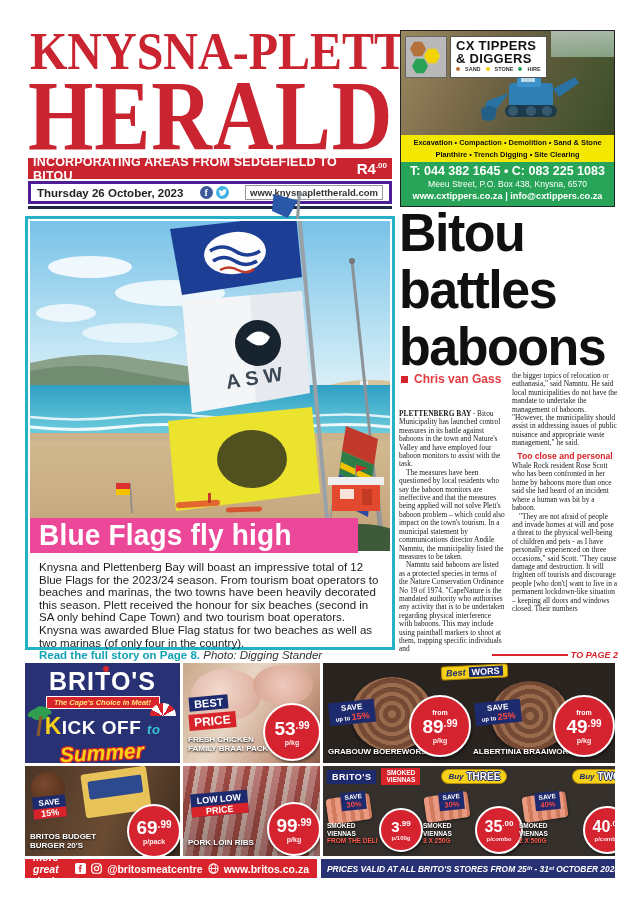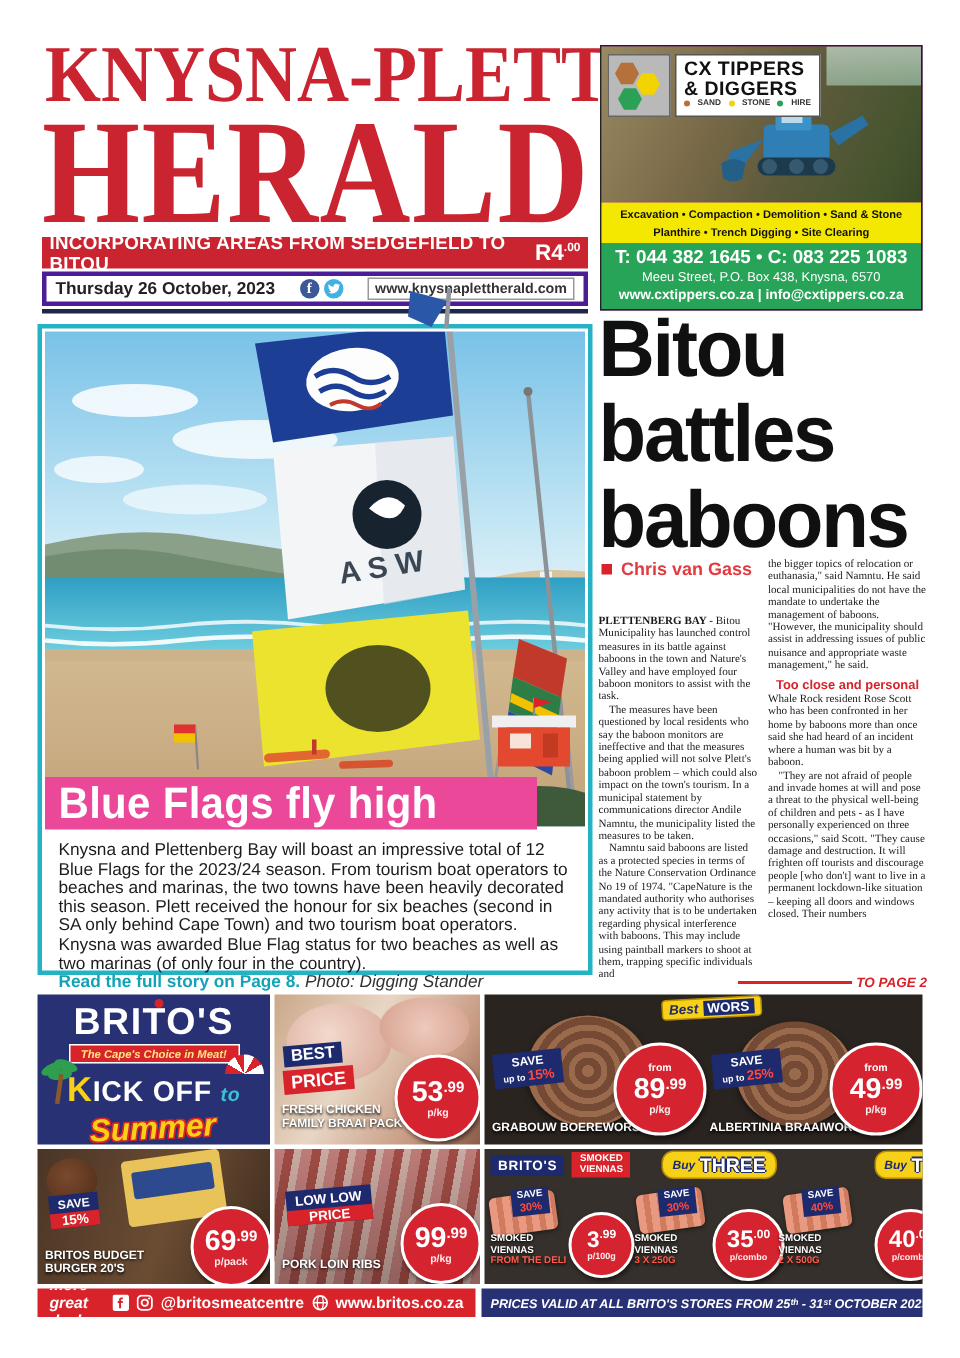--- a/index.html
+++ b/index.html
@@ -115,21 +115,21 @@
   .wb2{background:#1e2a6e;color:#fff;font-weight:bold;font-size:9px;padding:0 3px;}
   .savebox{position:absolute;background:#1e2a6e;color:#fff;text-align:center;padding:2px 6px;transform:rotate(-6deg);}
   .savebox .s1{font-weight:bold;font-size:8px;display:block;}
   .savebox .s2{font-weight:bold;font-size:9px;color:#ff4b3e;display:block;}
   .savebox .s2 .upto{font-size:6px;color:#fff;font-weight:bold;}
   .vheader{position:absolute;left:0;top:0;width:100%;height:21px;display:flex;align-items:center;gap:5px;padding-left:4px;box-sizing:border-box;}
   .vh-brand{background:#1e2a6e;color:#fff;font-weight:bold;font-size:9px;padding:2px 5px;letter-spacing:.5px;}
   .vh-label{background:#d8232a;color:#fff;font-weight:bold;font-size:6.5px;line-height:6.5px;padding:2px 5px;width:34px;text-align:center;}
   .buybadge{background:#f7d117;border:1px solid #b78b00;border-radius:8px;padding:1px 6px;display:flex;gap:3px;align-items:center;}
   .buy-a{color:#1e2a6e;font-style:italic;font-weight:bold;font-size:8px;}
-  .buy-b{color:#fff;font-weight:bold;font-size:13px;text-shadow:1px 0 0 #1e2a6e,-1px 0 0 #1e2a6e,0 1px 0 #1e2a6e,0 -1px 0 #1e2a6e;}
+  .buy-b{color:#fff;font-weight:bold;font-size:10px;text-shadow:1px 0 0 #1e2a6e,-1px 0 0 #1e2a6e,0 1px 0 #1e2a6e,0 -1px 0 #1e2a6e;}
   .spiral{position:absolute;border-radius:50%;
           background:repeating-radial-gradient(circle at 50% 50%,#9a6a4d 0 4px,#744a34 4px 9px);
           box-shadow:0 2px 4px rgba(0,0,0,.5);}
   .vsausage{position:absolute;width:44px;height:26px;border-radius:4px;
             background:repeating-linear-gradient(90deg,#e8997f 0 5px,#d07a5e 5px 9px);transform:rotate(-8deg);
             box-shadow:0 1px 3px rgba(0,0,0,.5);}
   .footred{background:#d8232a;color:#fff;display:flex;align-items:center;gap:5px;padding:0 8px;box-sizing:border-box;}
   .footred .script{font-style:italic;font-weight:bold;font-size:10.5px;}
   .footred .bold{font-weight:bold;font-size:10.5px;}
   .footnavy{background:#283173;color:#fff;display:flex;align-items:center;gap:5px;padding:0 6px;box-sizing:border-box;}

